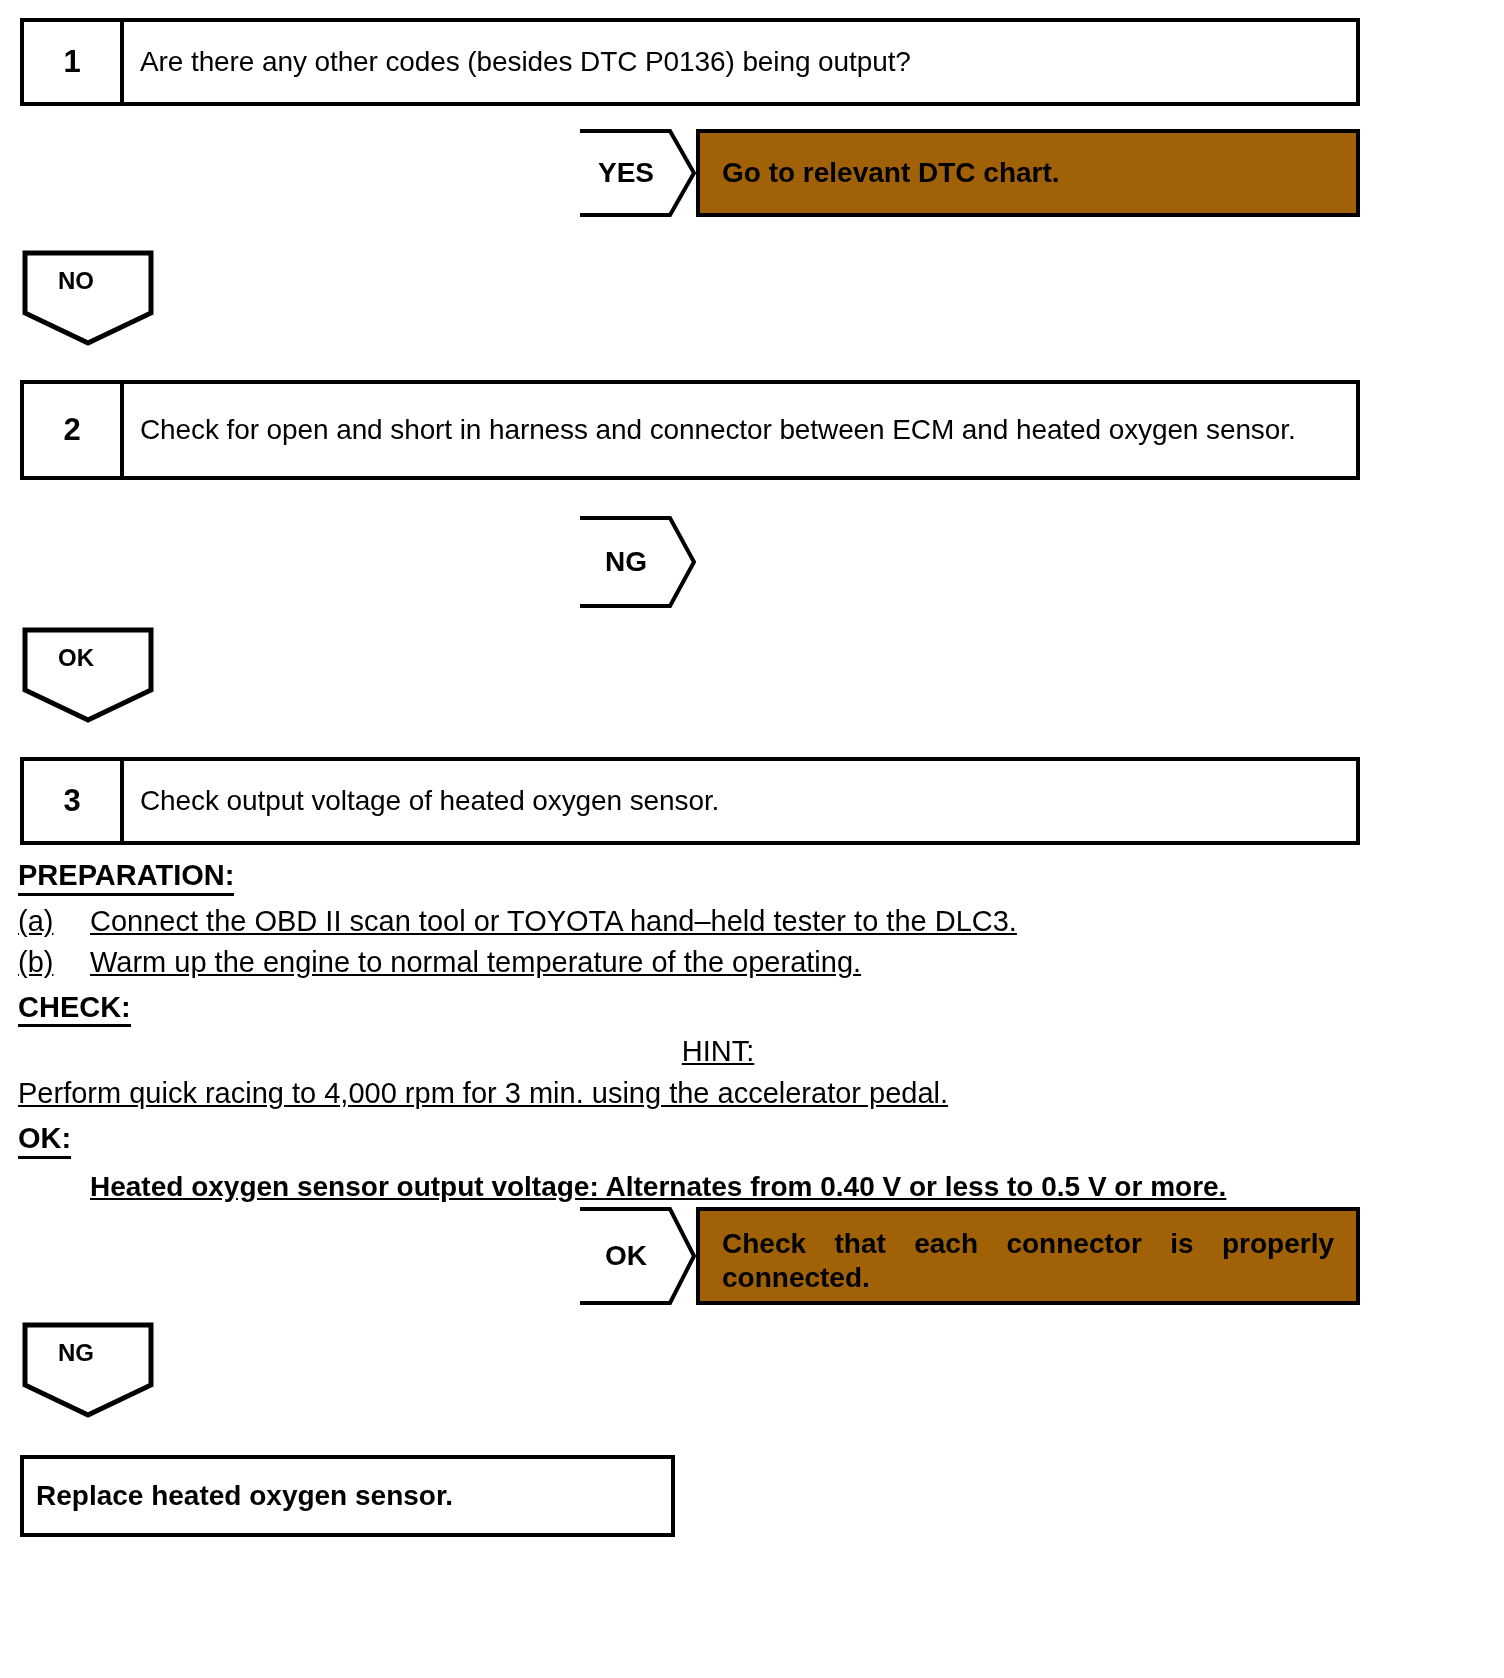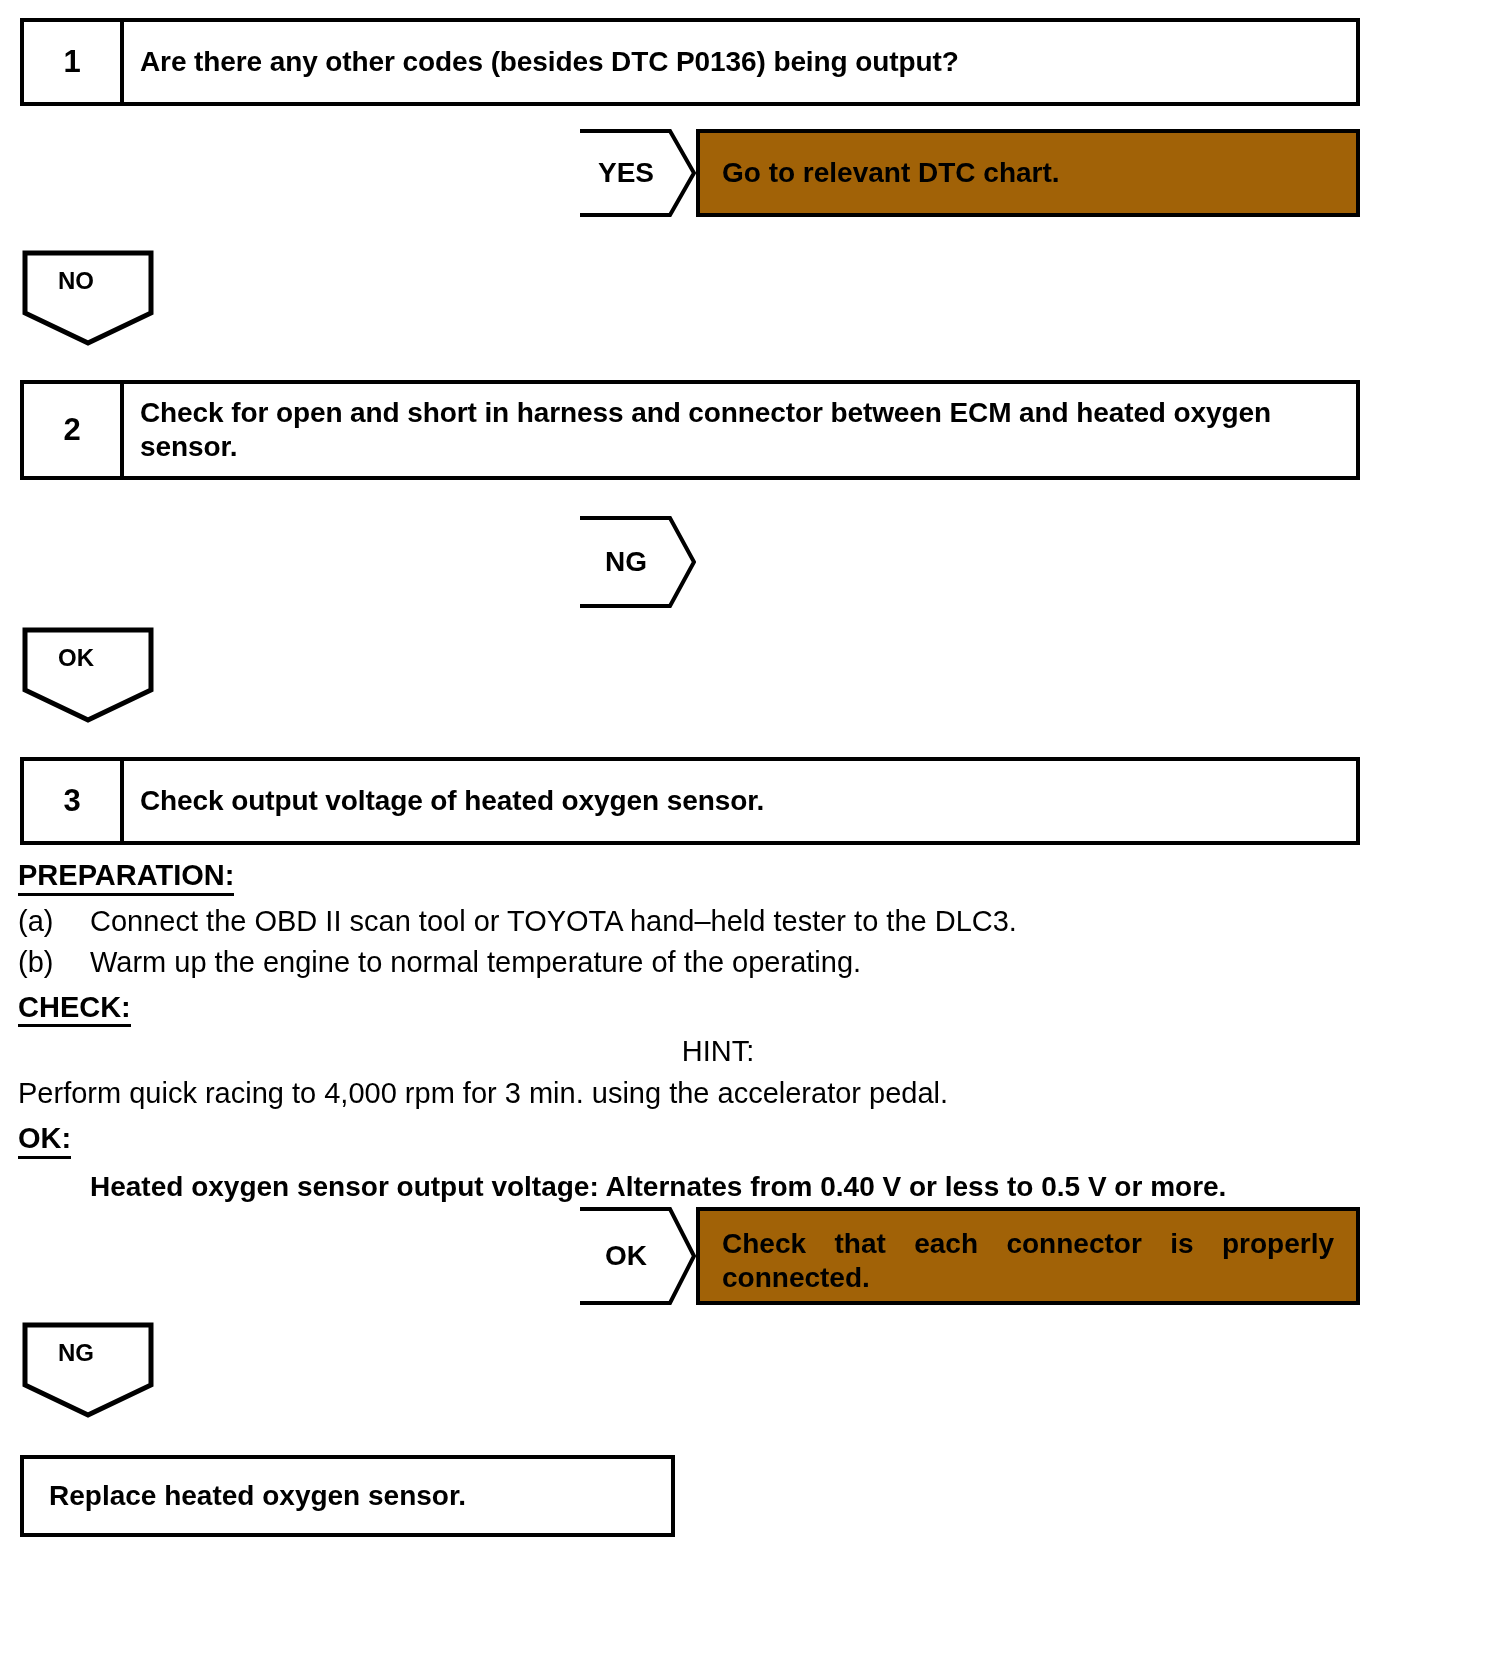--- a/index.html
+++ b/index.html
@@ -31,21 +31,21 @@
     justify-content: center;
     font-weight: bold;
     font-size: 31px;
     flex: 0 0 100px;
   }
   .step-text {
     flex: 1;
     display: flex;
     align-items: center;
     padding: 0 0 0 16px;
-    font-weight: bold;
+    font-weight: normal;
     font-size: 28px;
     line-height: 1.22;
     letter-spacing: -0.1px;
   }
 
   
   .branch {
     position: absolute;
     display: flex;
     align-items: stretch;
@@ -138,21 +138,21 @@
     white-space: nowrap;
   }
 
   
   .term-box {
     position: absolute;
     border: 4px solid #000;
     background: #fff;
     display: flex;
     align-items: center;
-    padding-left: 25px;
+    padding-left: 12px;
     font-weight: bold;
     font-size: 28px;
   }
 </style>
 </head>
 <body>
 
 <div class="step-box" style="left:20px; top:18px; width:1340px; height:88px;">
   <div class="step-num">1</div>
   <div class="step-text">Are there any other codes (besides DTC P0136) being output?</div>
@@ -194,21 +194,21 @@
     <path d="M3,3 L129,3 L129,63 L66,93 L3,63 Z" fill="#fff" stroke="#000" stroke-width="5" stroke-linejoin="miter"></path>
   </svg>
   <div class="pent-label">OK</div>
 </div>
 
 <div class="step-box" style="left:20px; top:757px; width:1340px; height:88px;">
   <div class="step-num">3</div>
   <div class="step-text">Check output voltage of heated oxygen sensor.</div>
 </div>
 
-<div class="prose" style="top:860px; width:1400px;">
+<div class="prose" style="top:860px; width:1400px;text-decoration:underline;">
   <div class="hdr">PREPARATION:</div>
 
   <div class="item" style="margin-top:9px;">
     <span class="item-key">(a)</span>
     <span>Connect the OBD II scan tool or TOYOTA hand–held tester to the DLC3.</span>
   </div>
 
   <div class="item" style="margin-top:8px;">
     <span class="item-key">(b)</span>
     <span>Warm up the engine to normal temperature of the operating.</span>

